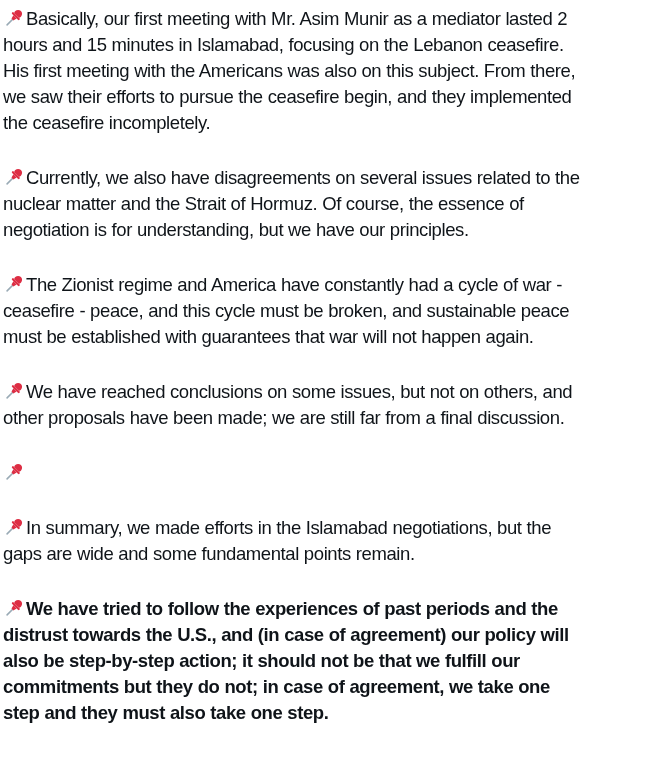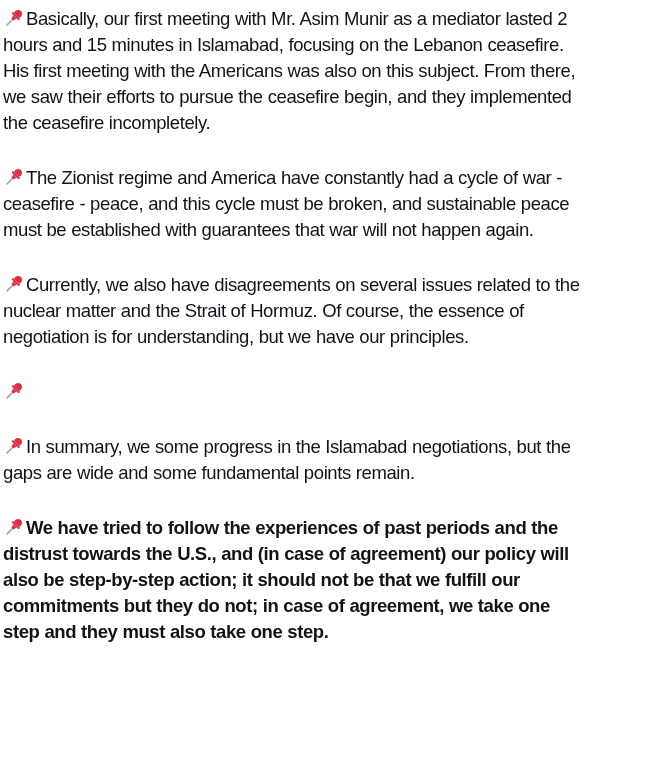--- a/index.html
+++ b/index.html
@@ -58,49 +58,57 @@
           </g>
         </svg></span><span>Basically, our first meeting with Mr. Asim Munir as a mediator lasted 2 hours and 15 minutes in Islamabad, focusing on the Lebanon ceasefire. His first meeting with the Americans was also on this subject. From there, we saw their efforts to pursue the ceasefire begin, and they implemented the ceasefire incompletely.</span></p>
 
   <p class="para"><span class="pin-icon"><svg viewBox="0 0 36 36" xmlns="http://www.w3.org/2000/svg">
           <g transform="rotate(45 18 18)">
             <line x1="18" y1="21" x2="18" y2="34" stroke-width="2.6" stroke-linecap="round" stroke="#99aab5"></line>
             <path d="M18 2c-3.6 0-6.5 2.9-6.5 6.5V10c0 1.1.9 2 2 2h9c1.1 0 2-.9 2-2V8.5C24.5 4.9 21.6 2 18 2z" fill="#dd2e44"></path>
             <rect x="9.5" y="12" width="17" height="3.6" rx="1.8" fill="#dd2e44"></rect>
             <path d="M14.3 15.6h7.4l-1.5 6h-4.4z" fill="#dd2e44"></path>
           </g>
+        </svg></span><span>Currently, we also have disagreements on several issues related to the nuclear matter and the Strait of Hormuz. Of course, the essence of negotiation is for understanding, but we have our principles.</span></p>
+
+  <p class="para"><span class="pin-icon"><svg viewBox="0 0 36 36" xmlns="http://www.w3.org/2000/svg">
+          <g transform="rotate(45 18 18)">
+            <line x1="18" y1="21" x2="18" y2="34" stroke-width="2.6" stroke-linecap="round" stroke="#99aab5"></line>
+            <path d="M18 2c-3.6 0-6.5 2.9-6.5 6.5V10c0 1.1.9 2 2 2h9c1.1 0 2-.9 2-2V8.5C24.5 4.9 21.6 2 18 2z" fill="#dd2e44"></path>
+            <rect x="9.5" y="12" width="17" height="3.6" rx="1.8" fill="#dd2e44"></rect>
+            <path d="M14.3 15.6h7.4l-1.5 6h-4.4z" fill="#dd2e44"></path>
+          </g>
         </svg></span><span>The Zionist regime and America have constantly had a cycle of war - ceasefire - peace, and this cycle must be broken, and sustainable peace must be established with guarantees that war will not happen again.</span></p>
 
   <p class="para"><span class="pin-icon"><svg viewBox="0 0 36 36" xmlns="http://www.w3.org/2000/svg">
           <g transform="rotate(45 18 18)">
             <line x1="18" y1="21" x2="18" y2="34" stroke-width="2.6" stroke-linecap="round" stroke="#99aab5"></line>
             <path d="M18 2c-3.6 0-6.5 2.9-6.5 6.5V10c0 1.1.9 2 2 2h9c1.1 0 2-.9 2-2V8.5C24.5 4.9 21.6 2 18 2z" fill="#dd2e44"></path>
             <rect x="9.5" y="12" width="17" height="3.6" rx="1.8" fill="#dd2e44"></rect>
             <path d="M14.3 15.6h7.4l-1.5 6h-4.4z" fill="#dd2e44"></path>
           </g>
-        </svg></span><span>Currently, we also have disagreements on several issues related to the nuclear matter and the Strait of Hormuz. Of course, the essence of negotiation is for understanding, but we have our principles.</span></p>
-
+        </svg></span><span>We have reached conclusions on some issues, but not on others, and other proposals have been made; we are still far from a final discussion.</span></p>
 
   <p class="para"><span class="pin-icon"><svg viewBox="0 0 36 36" xmlns="http://www.w3.org/2000/svg">
           <g transform="rotate(45 18 18)">
             <line x1="18" y1="21" x2="18" y2="34" stroke-width="2.6" stroke-linecap="round" stroke="#99aab5"></line>
             <path d="M18 2c-3.6 0-6.5 2.9-6.5 6.5V10c0 1.1.9 2 2 2h9c1.1 0 2-.9 2-2V8.5C24.5 4.9 21.6 2 18 2z" fill="#dd2e44"></path>
             <rect x="9.5" y="12" width="17" height="3.6" rx="1.8" fill="#dd2e44"></rect>
             <path d="M14.3 15.6h7.4l-1.5 6h-4.4z" fill="#dd2e44"></path>
           </g>
         </svg></span></p>
 
   <p class="para"><span class="pin-icon"><svg viewBox="0 0 36 36" xmlns="http://www.w3.org/2000/svg">
           <g transform="rotate(45 18 18)">
             <line x1="18" y1="21" x2="18" y2="34" stroke-width="2.6" stroke-linecap="round" stroke="#99aab5"></line>
             <path d="M18 2c-3.6 0-6.5 2.9-6.5 6.5V10c0 1.1.9 2 2 2h9c1.1 0 2-.9 2-2V8.5C24.5 4.9 21.6 2 18 2z" fill="#dd2e44"></path>
             <rect x="9.5" y="12" width="17" height="3.6" rx="1.8" fill="#dd2e44"></rect>
             <path d="M14.3 15.6h7.4l-1.5 6h-4.4z" fill="#dd2e44"></path>
           </g>
-        </svg></span><span>In summary, we some progress in the Islamabad negotiations, but the gaps are wide and some fundamental points remain.</span></p>
+        </svg></span><span>In summary, we made efforts in the Islamabad negotiations, but the gaps are wide and some fundamental points remain.</span></p>
 
   <p class="para"><span class="pin-icon"><svg viewBox="0 0 36 36" xmlns="http://www.w3.org/2000/svg">
           <g transform="rotate(45 18 18)">
             <line x1="18" y1="21" x2="18" y2="34" stroke-width="2.6" stroke-linecap="round" stroke="#99aab5"></line>
             <path d="M18 2c-3.6 0-6.5 2.9-6.5 6.5V10c0 1.1.9 2 2 2h9c1.1 0 2-.9 2-2V8.5C24.5 4.9 21.6 2 18 2z" fill="#dd2e44"></path>
             <rect x="9.5" y="12" width="17" height="3.6" rx="1.8" fill="#dd2e44"></rect>
             <path d="M14.3 15.6h7.4l-1.5 6h-4.4z" fill="#dd2e44"></path>
           </g>
         </svg></span><span>We have tried to follow the experiences of past periods and the distrust towards the U.S., and (in case of agreement) our policy will also be step-by-step action; it should not be that we fulfill our commitments but they do not; in case of agreement, we take one step and they must also take one step.</span></p>
 

